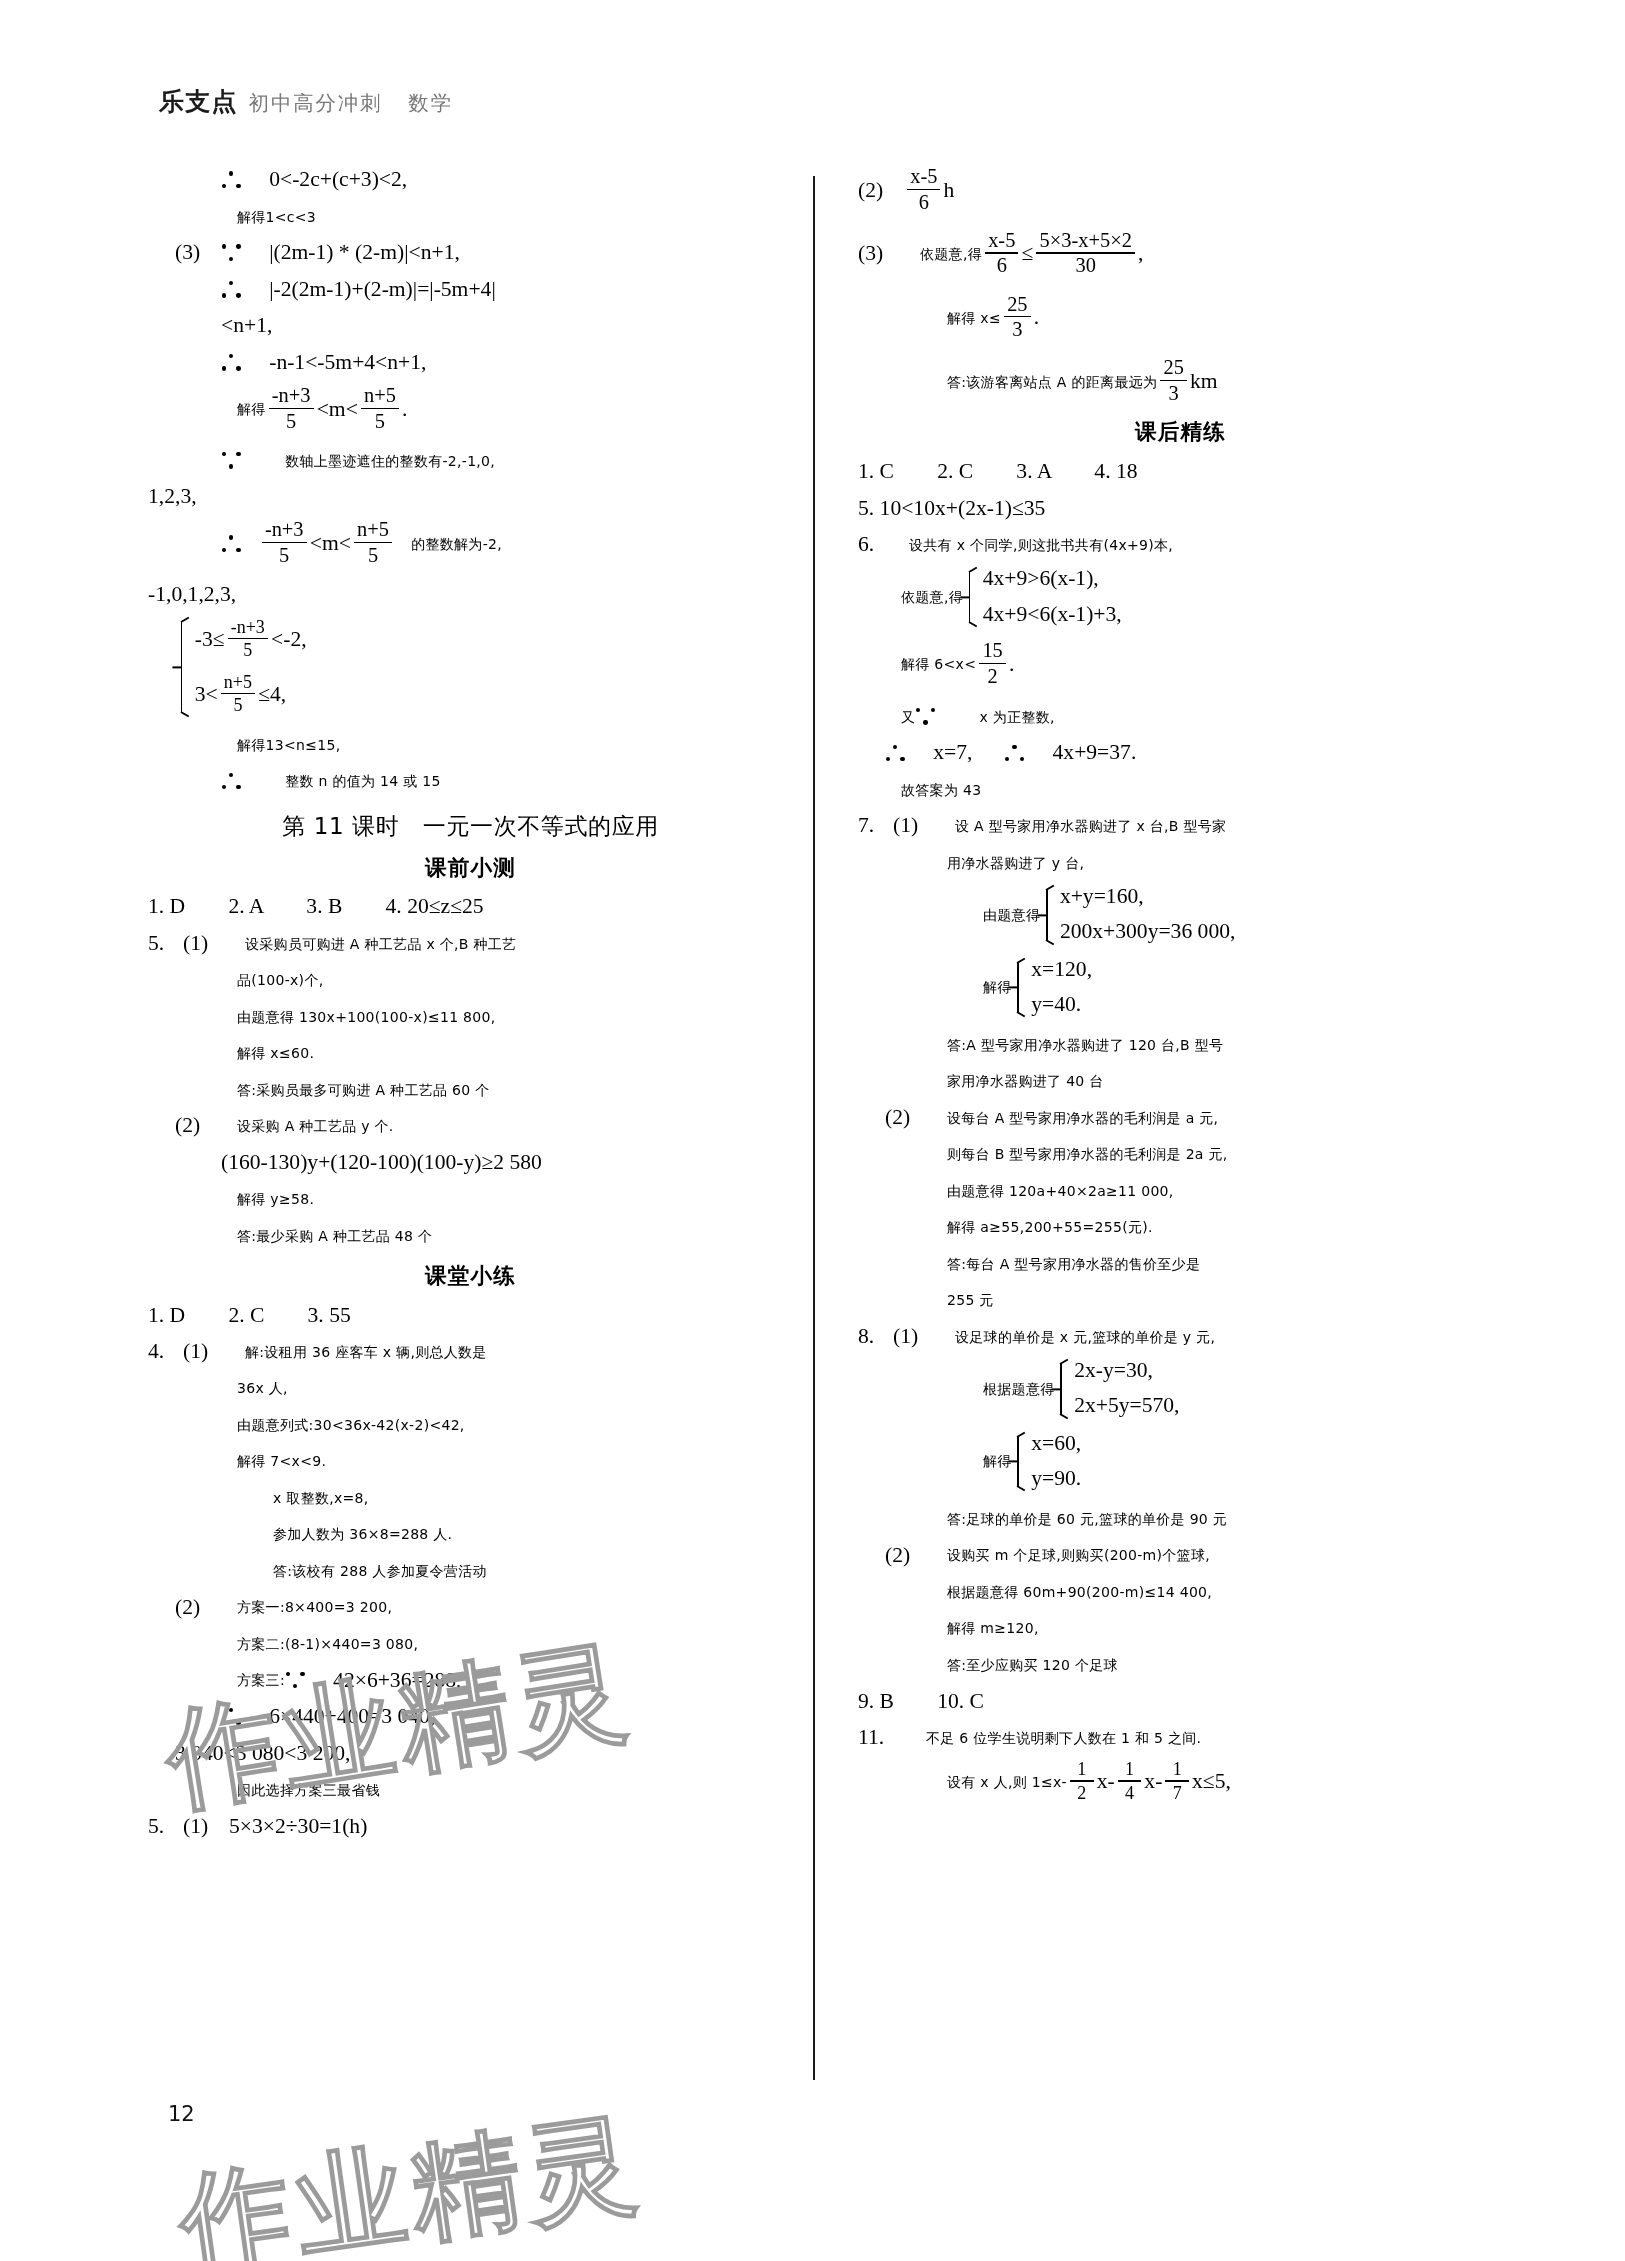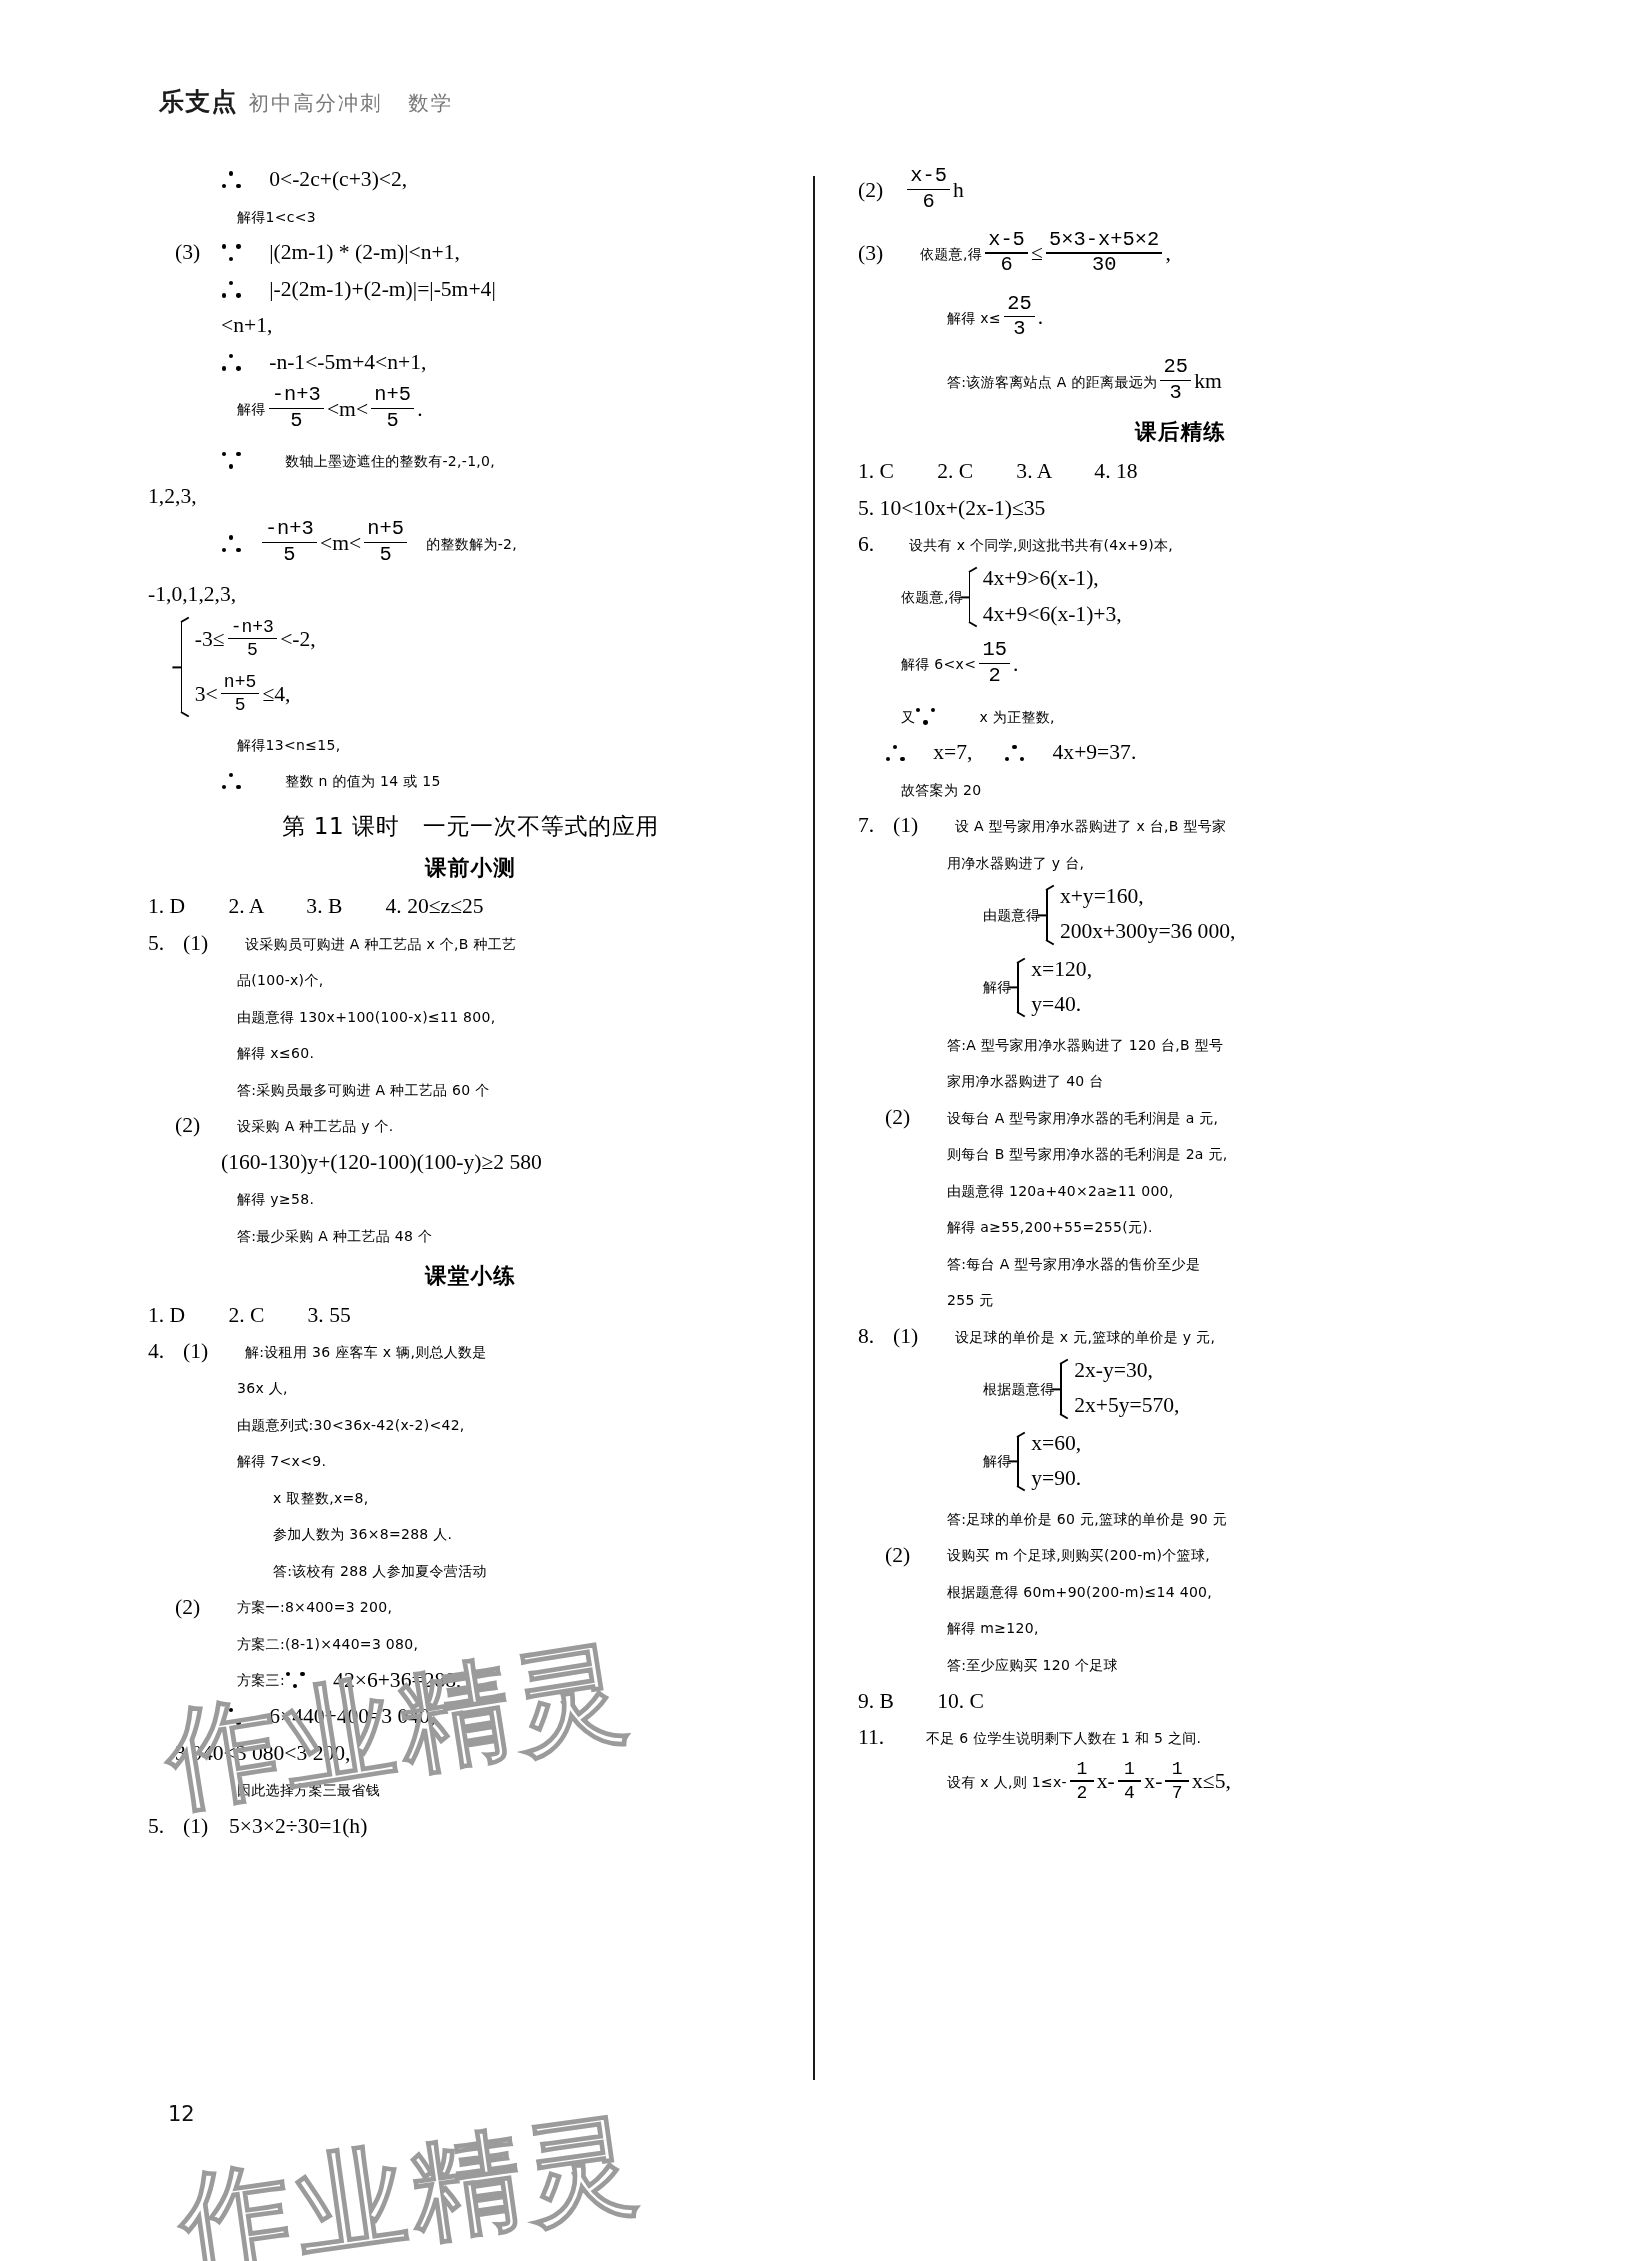--- a/index.html
+++ b/index.html
@@ -90,21 +90,21 @@
   .thr i:nth-child(2){ left:0.6px;  top:13px; }
   .thr i:nth-child(3){ left:15.4px; top:13px; }
   .bec i:nth-child(1){ left:0.6px;  top:0.6px; }
   .bec i:nth-child(2){ left:15.4px; top:0.6px; }
   .bec i:nth-child(3){ left:8px; top:13px; }
 
   
   .frac {
     display:inline-flex; flex-direction:column; align-items:center;
     vertical-align:middle; margin:0 3.1px; line-height:1.02;
-    font-family:Liberation Mono, monospace;
+    font-family:Liberation Serif, serif;
     position:relative; top:-1.2px;
   }
   .frac .nu { padding:0 3.1px; font-size:20.4px; }
   .frac .de { padding:0 3.1px; font-size:20.4px; }
   .frac .bar { height:1.2px; background:#000; width:100%; min-width:23.5px; margin:1.9px 0; }
   .frac.sm .nu, .frac.sm .de { font-size:18px; }
 
   
   .sys { display:inline-flex; align-items:stretch; vertical-align:middle; }
   .brace {
@@ -529,21 +529,21 @@
       <span class="spx"></span>
       <span class="thr">
           <i></i>
           <i></i>
           <i></i>
         </span>
       <span class="spw"></span>
         <span class="mn">4x+9=37.</span>
     </div>
     <div class="line ind1">
-      <span class="cn">故答案为 20</span>
+      <span class="cn">故答案为 43</span>
     </div>
 
     <div class="line ind0">
       <span class="num">7.</span>
       <span class="sub">(1)</span>
       <span class="cn">设 A 型号家用净水器购进了 x 台,B 型号家</span>
     </div>
     <div class="line ind2">
       <span class="cn">用净水器购进了 y 台,</span>
     </div>

